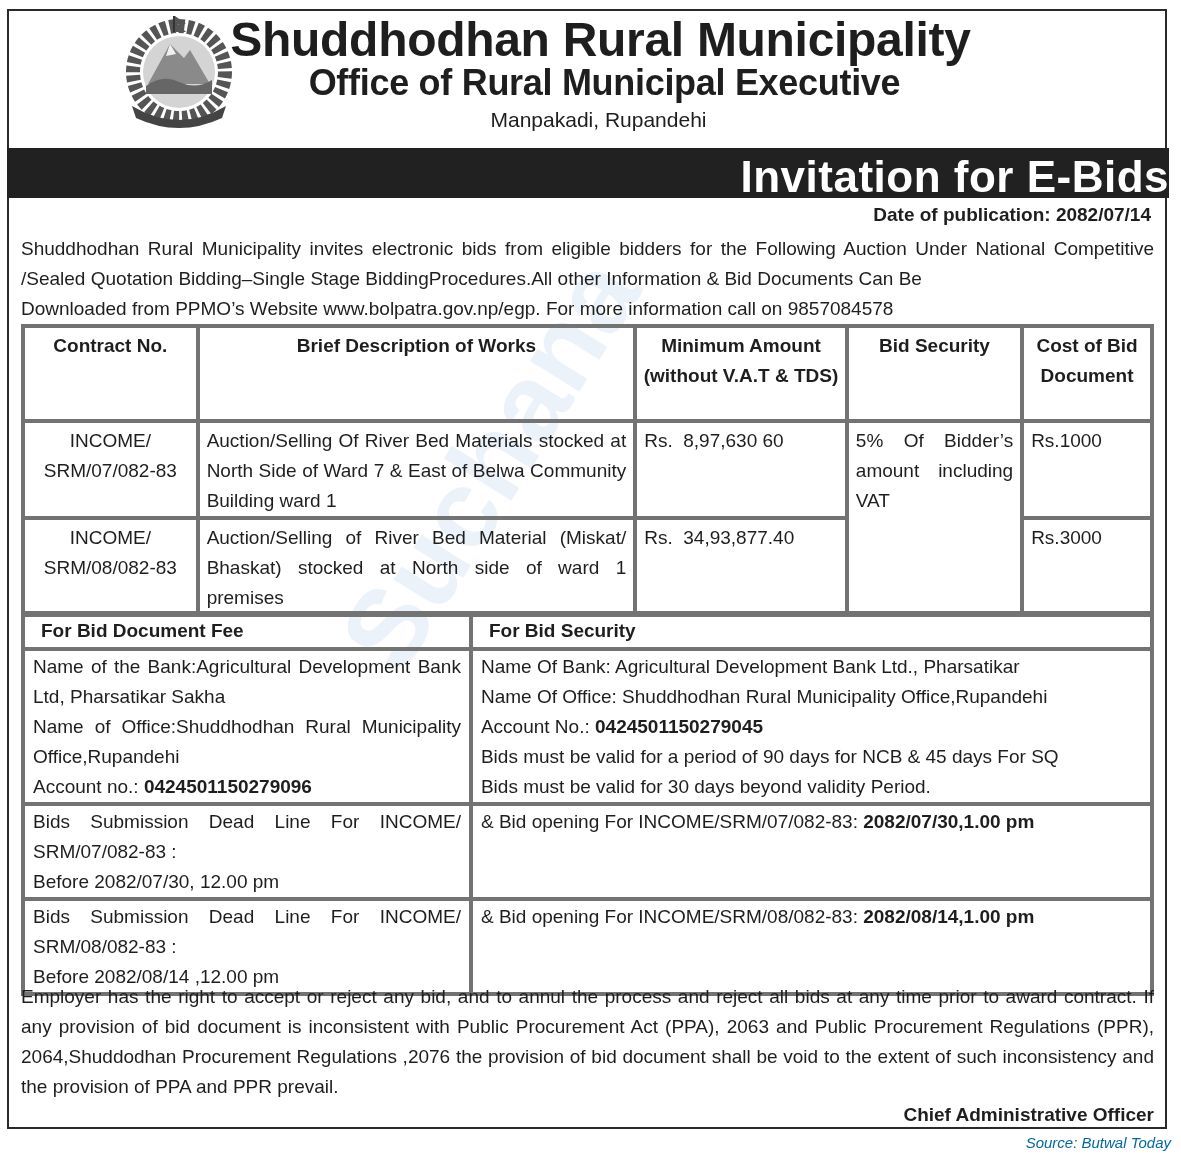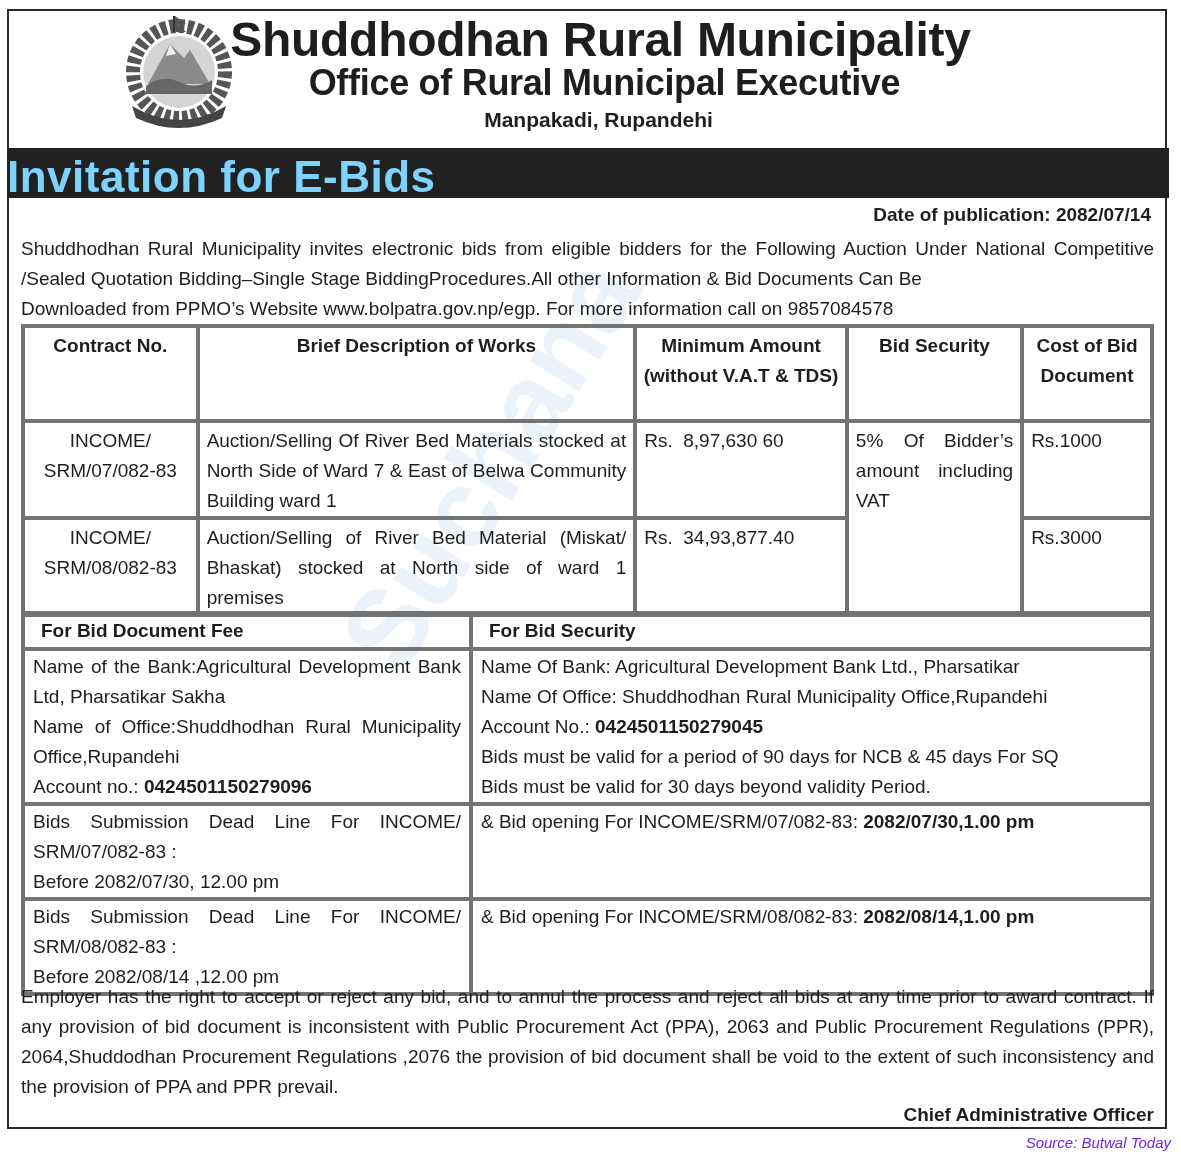--- a/index.html
+++ b/index.html
@@ -6,23 +6,23 @@
   body { width:1181px; height:1157px; position:relative; overflow:hidden;
          font-family:"Liberation Sans", sans-serif; color:#1e1e1e; }
   .frame { position:absolute; left:7px; top:9px; width:1160px; height:1120px;
            border:2px solid #2a2a2a; box-sizing:border-box; }
   .emblem { position:absolute; left:118px; top:14px; width:122px; height:118px; }
   .hdr1 { position:absolute; left:0; right:0; top:12px; text-align:center;
           font-weight:bold; font-size:48px; padding-left:20px; letter-spacing:-0.3px; }
   .hdr2 { position:absolute; left:0; right:0; top:62px; text-align:center;
           font-weight:bold; font-size:36px; padding-left:28px; letter-spacing:-0.3px; }
   .hdr3 { position:absolute; left:0; right:0; top:108px; text-align:center;
-          font-weight:bold; font-size:21px; padding-left:16px; }
+          font-weight:normal; font-size:21px; padding-left:16px; }
   .bar { position:absolute; left:7px; width:1162px; top:148px; height:50px;
-         background:#212121; color:#7dd3fc; text-align:left;
+         background:#212121; color:#ffffff; text-align:right;
          font-weight:bold; font-size:44px; line-height:58px; letter-spacing:0.5px; }
   .pubdate { position:absolute; right:30px; top:204px; font-weight:bold; font-size:19px; }
   .intro { position:absolute; left:21px; width:1133px; top:234px;
            font-size:19px; line-height:30px; text-align:justify; }
   .intro .last { text-align:left; }
   table { border-collapse:collapse; position:absolute; }
   td, th { border:4px solid #737373; vertical-align:top; font-size:19px; line-height:30px; }
   .t1 { left:21px; top:324px; width:1133px; }
   .t1 th { font-weight:bold; text-align:center; padding:3px 6px 0; height:88px; }
   .t1 td { padding:3px 7px 0; height:88px; }
@@ -30,21 +30,21 @@
   .t1 td.j { text-align:justify; text-align-last:left; }
   .t2 { left:21px; top:611px; width:1133px; }
   .t2 th { font-weight:bold; text-align:left; padding:2px 16px; line-height:28px; }
   .t2 td { padding:1px 8px 0; line-height:30px; }
   .t2 td.j { text-align:justify; }
   .jl { display:block; text-align:justify; text-align-last:justify; }
   b { font-weight:bold; }
   .footer { position:absolute; left:21px; width:1133px; top:982px;
             font-size:19px; line-height:30px; text-align:justify; }
   .sign { position:absolute; right:27px; top:1104px; font-weight:bold; font-size:19px; }
-  .source { position:absolute; right:10px; top:1134px; font-style:italic; font-size:15px; color:#6d28d9; }
+  .source { position:absolute; right:10px; top:1134px; font-style:italic; font-size:15px; color:#0369a1; }
   .wm { position:absolute; pointer-events:none; color:rgba(70,130,200,0.10);
         font-weight:bold; font-size:110px; transform:rotate(-58deg); left:260px; top:400px; }
 </style>
 </head>
 <body>
 
 <div class="frame"></div>
 
 <div class="wm">Suchana</div>
 

